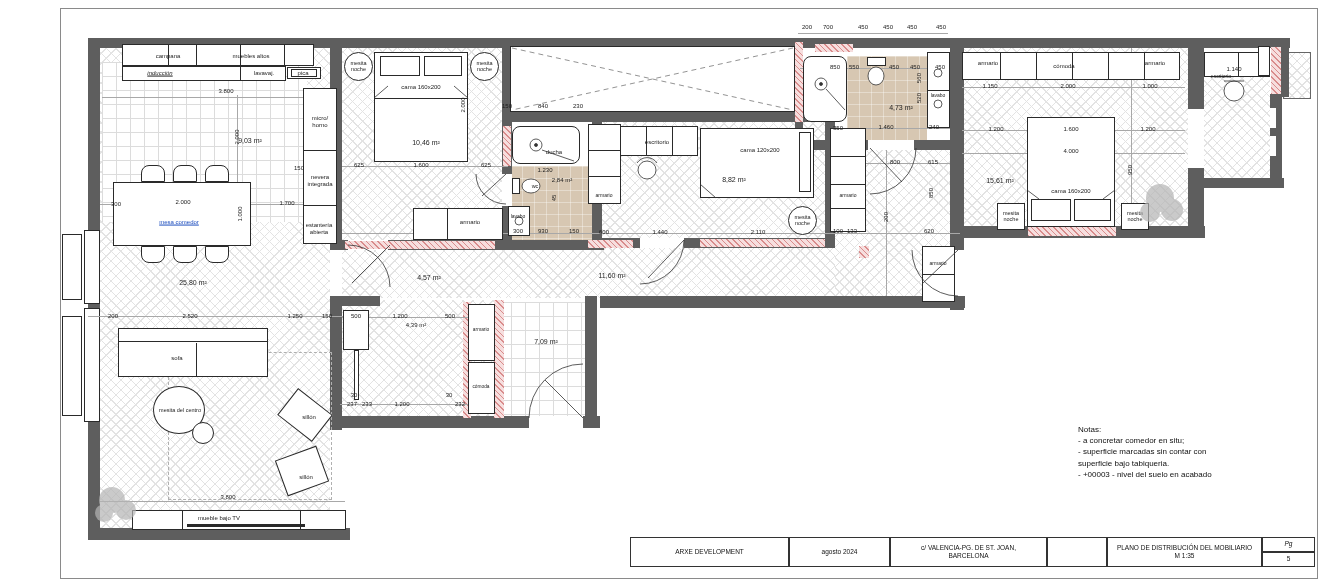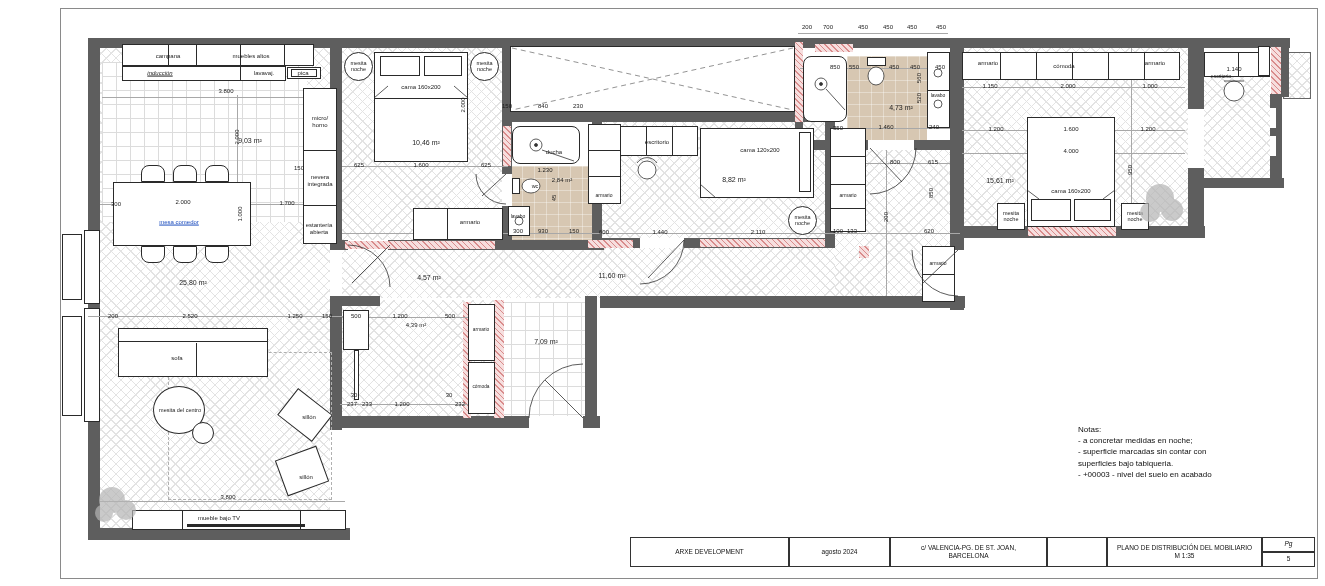--- a/index.html
+++ b/index.html
@@ -366,23 +366,23 @@
   <span class="lb" style="left:402px;top:404px">1.200</span>
   <span class="lb" style="left:449px;top:395px">30</span>
   <span class="lb" style="left:460px;top:404px">232</span>
   <span class="lb" style="left:481px;top:330px;font-size:4.8px">armario</span>
   <span class="lb" style="left:481px;top:387px;font-size:4.8px">cómoda</span>
 
   <span class="lb area" style="left:546px;top:342px">7,09 m²</span>
 
   <div class="notes">
     <div>Notas:</div>
-    <div>- a concretar medidas en noche;</div>
+    <div>- a concretar comedor en situ;</div>
     <div>- superficie marcadas sin contar con</div>
-    <div>superficies bajo tabiqueria.</div>
+    <div>superficie bajo tabiqueria.</div>
     <div>- +00003 - nivel del suelo en acabado</div>
   </div>
 
   <div class="tb" style="left:630px;top:537px;width:159px;height:30px">ARXE DEVELOPMENT</div>
   <div class="tb" style="left:789px;top:537px;width:101px;height:30px">agosto 2024</div>
   <div class="tb" style="left:890px;top:537px;width:157px;height:30px">c/ VALENCIA-PG. DE ST. JOAN,
 BARCELONA</div>
   <div class="tb" style="left:1047px;top:537px;width:60px;height:30px"></div>
   <div class="tb" style="left:1107px;top:537px;width:155px;height:30px;flex-direction:column">
     <span>PLANO DE DISTRIBUCIÓN DEL MOBILIARIO</span>

